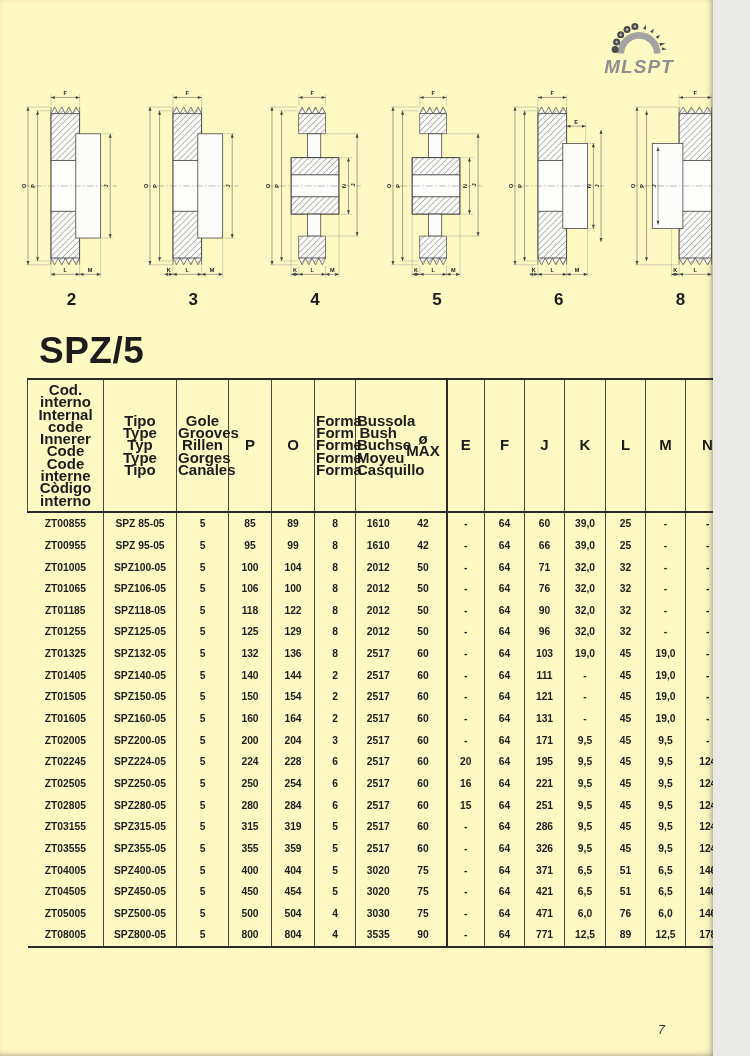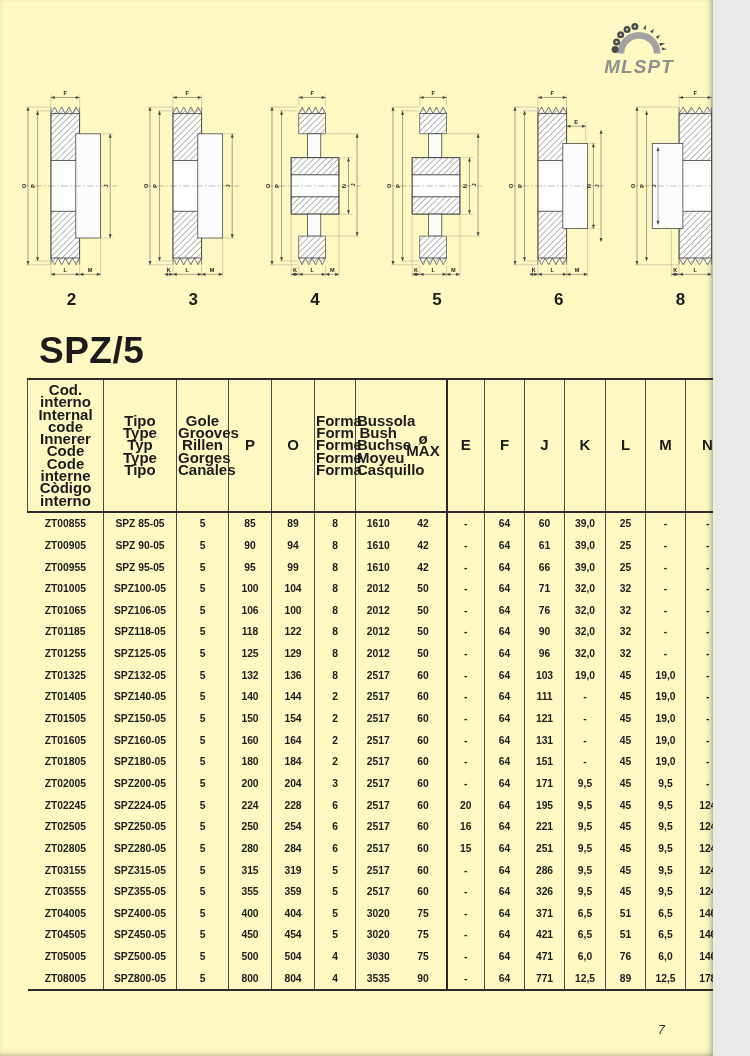--- a/index.html
+++ b/index.html
@@ -518,37 +518,20 @@
           <td class="c7">42</td>
           <td class="c8">-</td>
           <td class="c9">64</td>
           <td class="c10">60</td>
           <td class="c11">39,0</td>
           <td class="c12">25</td>
           <td class="c13">-</td>
           <td class="c14">-</td>
         </tr>
         <tr>
-          <td class="c0">ZT00905</td>
-          <td class="c1">SPZ 90-05</td>
-          <td class="c2">5</td>
-          <td class="c3">90</td>
-          <td class="c4">94</td>
-          <td class="c5">8</td>
-          <td class="c6">1610</td>
-          <td class="c7">42</td>
-          <td class="c8">-</td>
-          <td class="c9">64</td>
-          <td class="c10">61</td>
-          <td class="c11">39,0</td>
-          <td class="c12">25</td>
-          <td class="c13">-</td>
-          <td class="c14">-</td>
-        </tr>
-        <tr>
           <td class="c0">ZT00955</td>
           <td class="c1">SPZ 95-05</td>
           <td class="c2">5</td>
           <td class="c3">95</td>
           <td class="c4">99</td>
           <td class="c5">8</td>
           <td class="c6">1610</td>
           <td class="c7">42</td>
           <td class="c8">-</td>
           <td class="c9">64</td>
@@ -682,37 +665,20 @@
           <td class="c1">SPZ160-05</td>
           <td class="c2">5</td>
           <td class="c3">160</td>
           <td class="c4">164</td>
           <td class="c5">2</td>
           <td class="c6">2517</td>
           <td class="c7">60</td>
           <td class="c8">-</td>
           <td class="c9">64</td>
           <td class="c10">131</td>
-          <td class="c11">-</td>
-          <td class="c12">45</td>
-          <td class="c13">19,0</td>
-          <td class="c14">-</td>
-        </tr>
-        <tr>
-          <td class="c0">ZT01805</td>
-          <td class="c1">SPZ180-05</td>
-          <td class="c2">5</td>
-          <td class="c3">180</td>
-          <td class="c4">184</td>
-          <td class="c5">2</td>
-          <td class="c6">2517</td>
-          <td class="c7">60</td>
-          <td class="c8">-</td>
-          <td class="c9">64</td>
-          <td class="c10">151</td>
           <td class="c11">-</td>
           <td class="c12">45</td>
           <td class="c13">19,0</td>
           <td class="c14">-</td>
         </tr>
         <tr>
           <td class="c0">ZT02005</td>
           <td class="c1">SPZ200-05</td>
           <td class="c2">5</td>
           <td class="c3">200</td>

